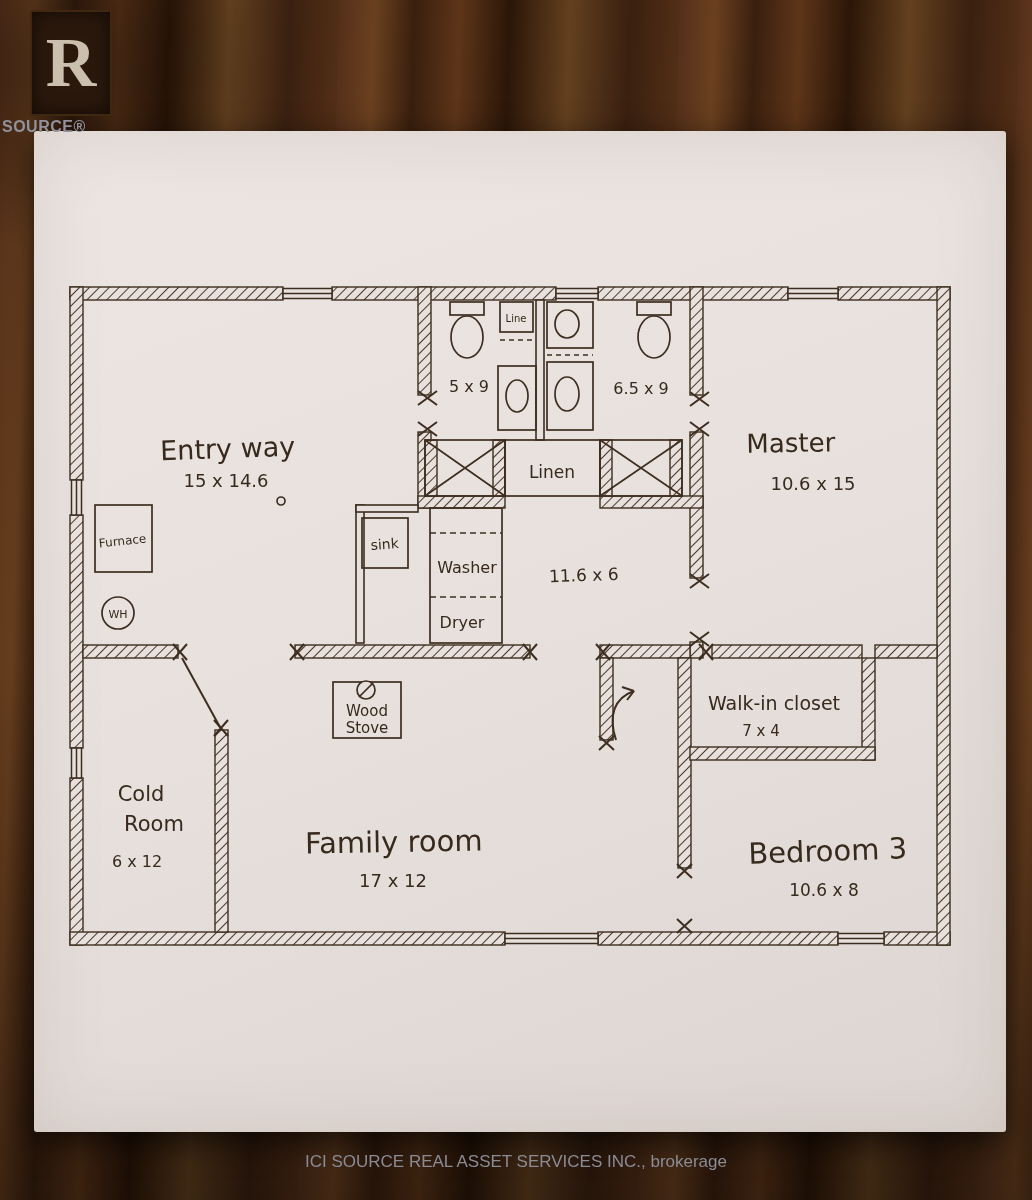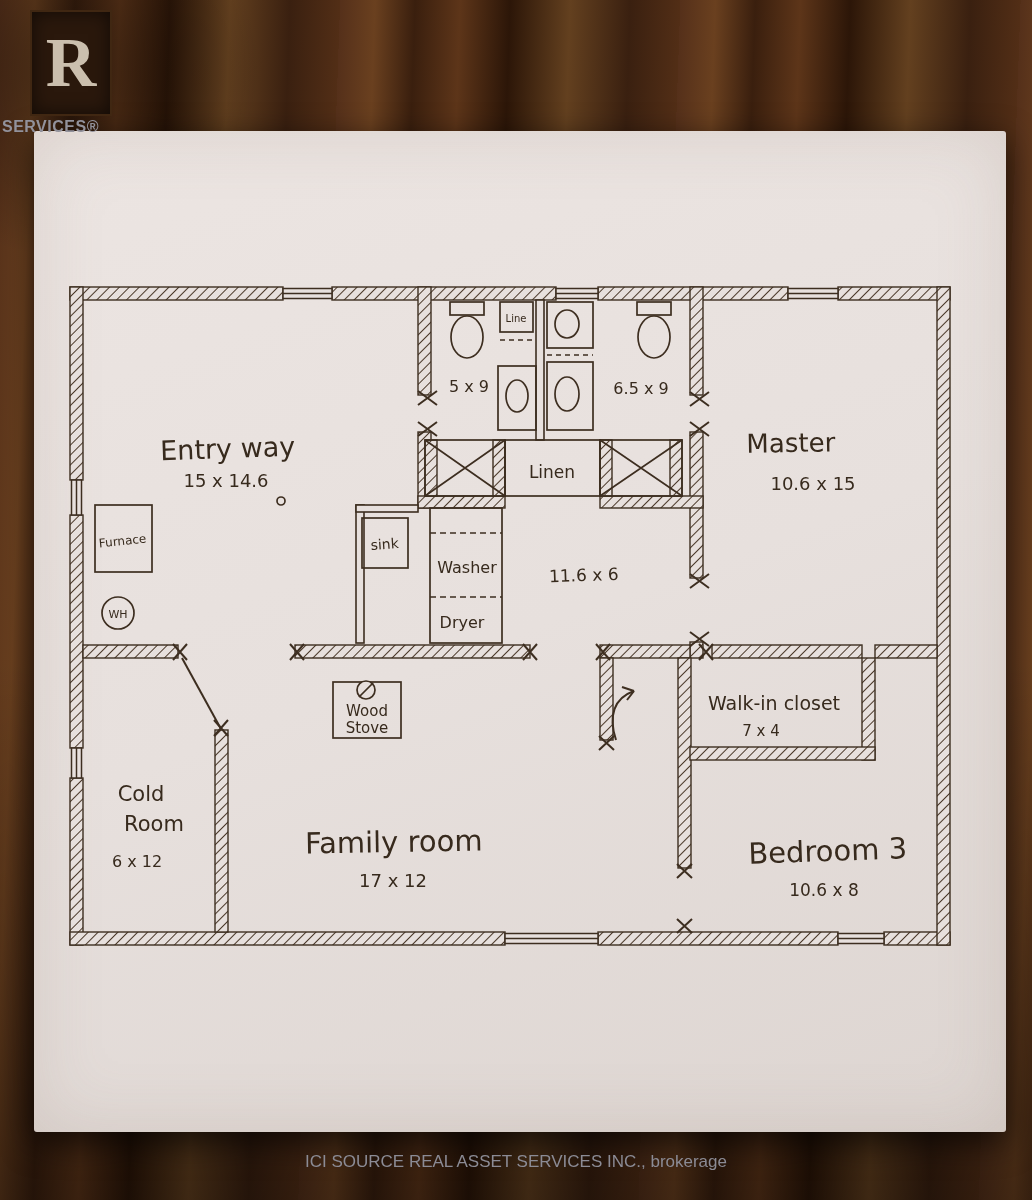--- a/index.html
+++ b/index.html
@@ -43,21 +43,21 @@
   svg .lbl{fill:#372a1d;}
 </style>
 </head>
 <body>
 
 <div class="paper"></div>
 
 <div class="logo-box">
   <span class="logo-letter">R</span>
 </div>
-<div class="logo-wordmark">SERVICES®</div>
+<div class="logo-wordmark">SOURCE®</div>
 
 <svg class="plan" width="1032" height="1200" viewBox="0 0 1032 1200">
   <defs>
     <pattern id="hatch" width="7" height="7" patternUnits="userSpaceOnUse" patternTransform="rotate(45)">
       <rect width="7" height="7" fill="#e7e0dd"></rect>
       <line x1="0" y1="0" x2="0" y2="7" stroke="#4a3829" stroke-width="2"></line>
     </pattern>
   </defs>
 
   <g stroke="#3d2e20" stroke-width="1.4" fill="url(#hatch)">

